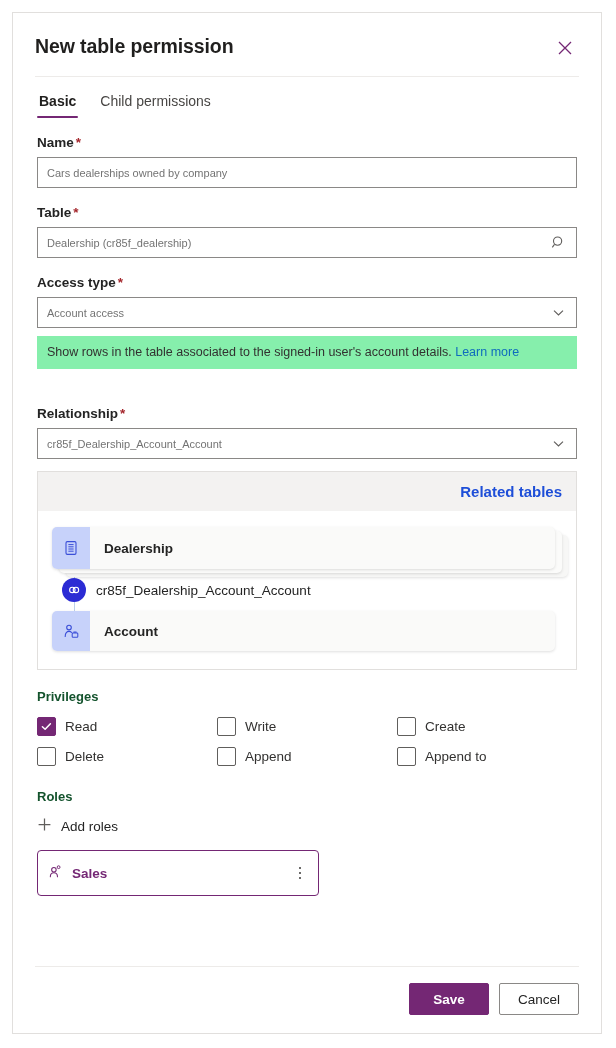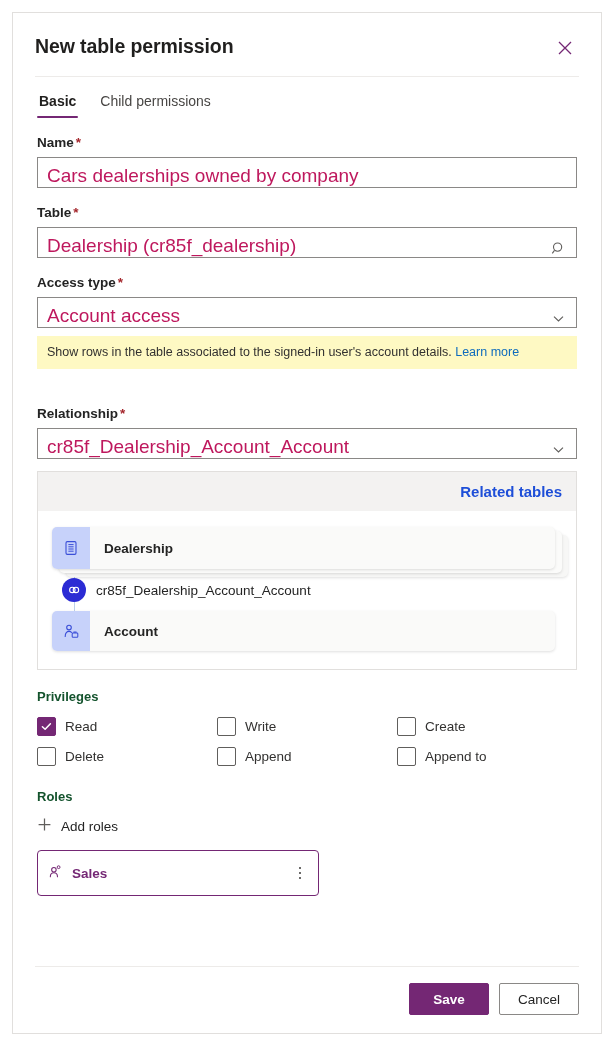--- a/index.html
+++ b/index.html
@@ -112,44 +112,44 @@
     color: #a4262c;
     font-weight: 600;
     margin-left: 2px;
   }
 
   .input-box {
     height: 31px;
     border: 1px solid #8a8886;
     background: #ffffff;
     display: flex;
-    align-items: flex-end;
+    align-items: center;
     padding: 0 9px;
     box-sizing: border-box;
-    font-size: 19px;
-    color: #be185d;
+    font-size: 11px;
+    color: #737373;
   }
   .input-box .value {
     flex: 1 1 auto;
     white-space: nowrap;
     overflow: hidden;
     text-overflow: ellipsis;
   }
   .input-box .trail {
     flex: 0 0 auto;
     display: flex;
     align-items: center;
     justify-content: center;
     width: 18px;
     height: 18px;
     margin-left: 6px;
   }
 
   .info-bar {
-    background: #fef9c3;
+    background: #86efac;
     font-size: 12.5px;
     color: #323130;
     padding: 8px 10px;
     margin-top: 8px;
     line-height: 17px;
   }
   .info-bar a {
     color: #0f6cbd;
     text-decoration: none;
   }

